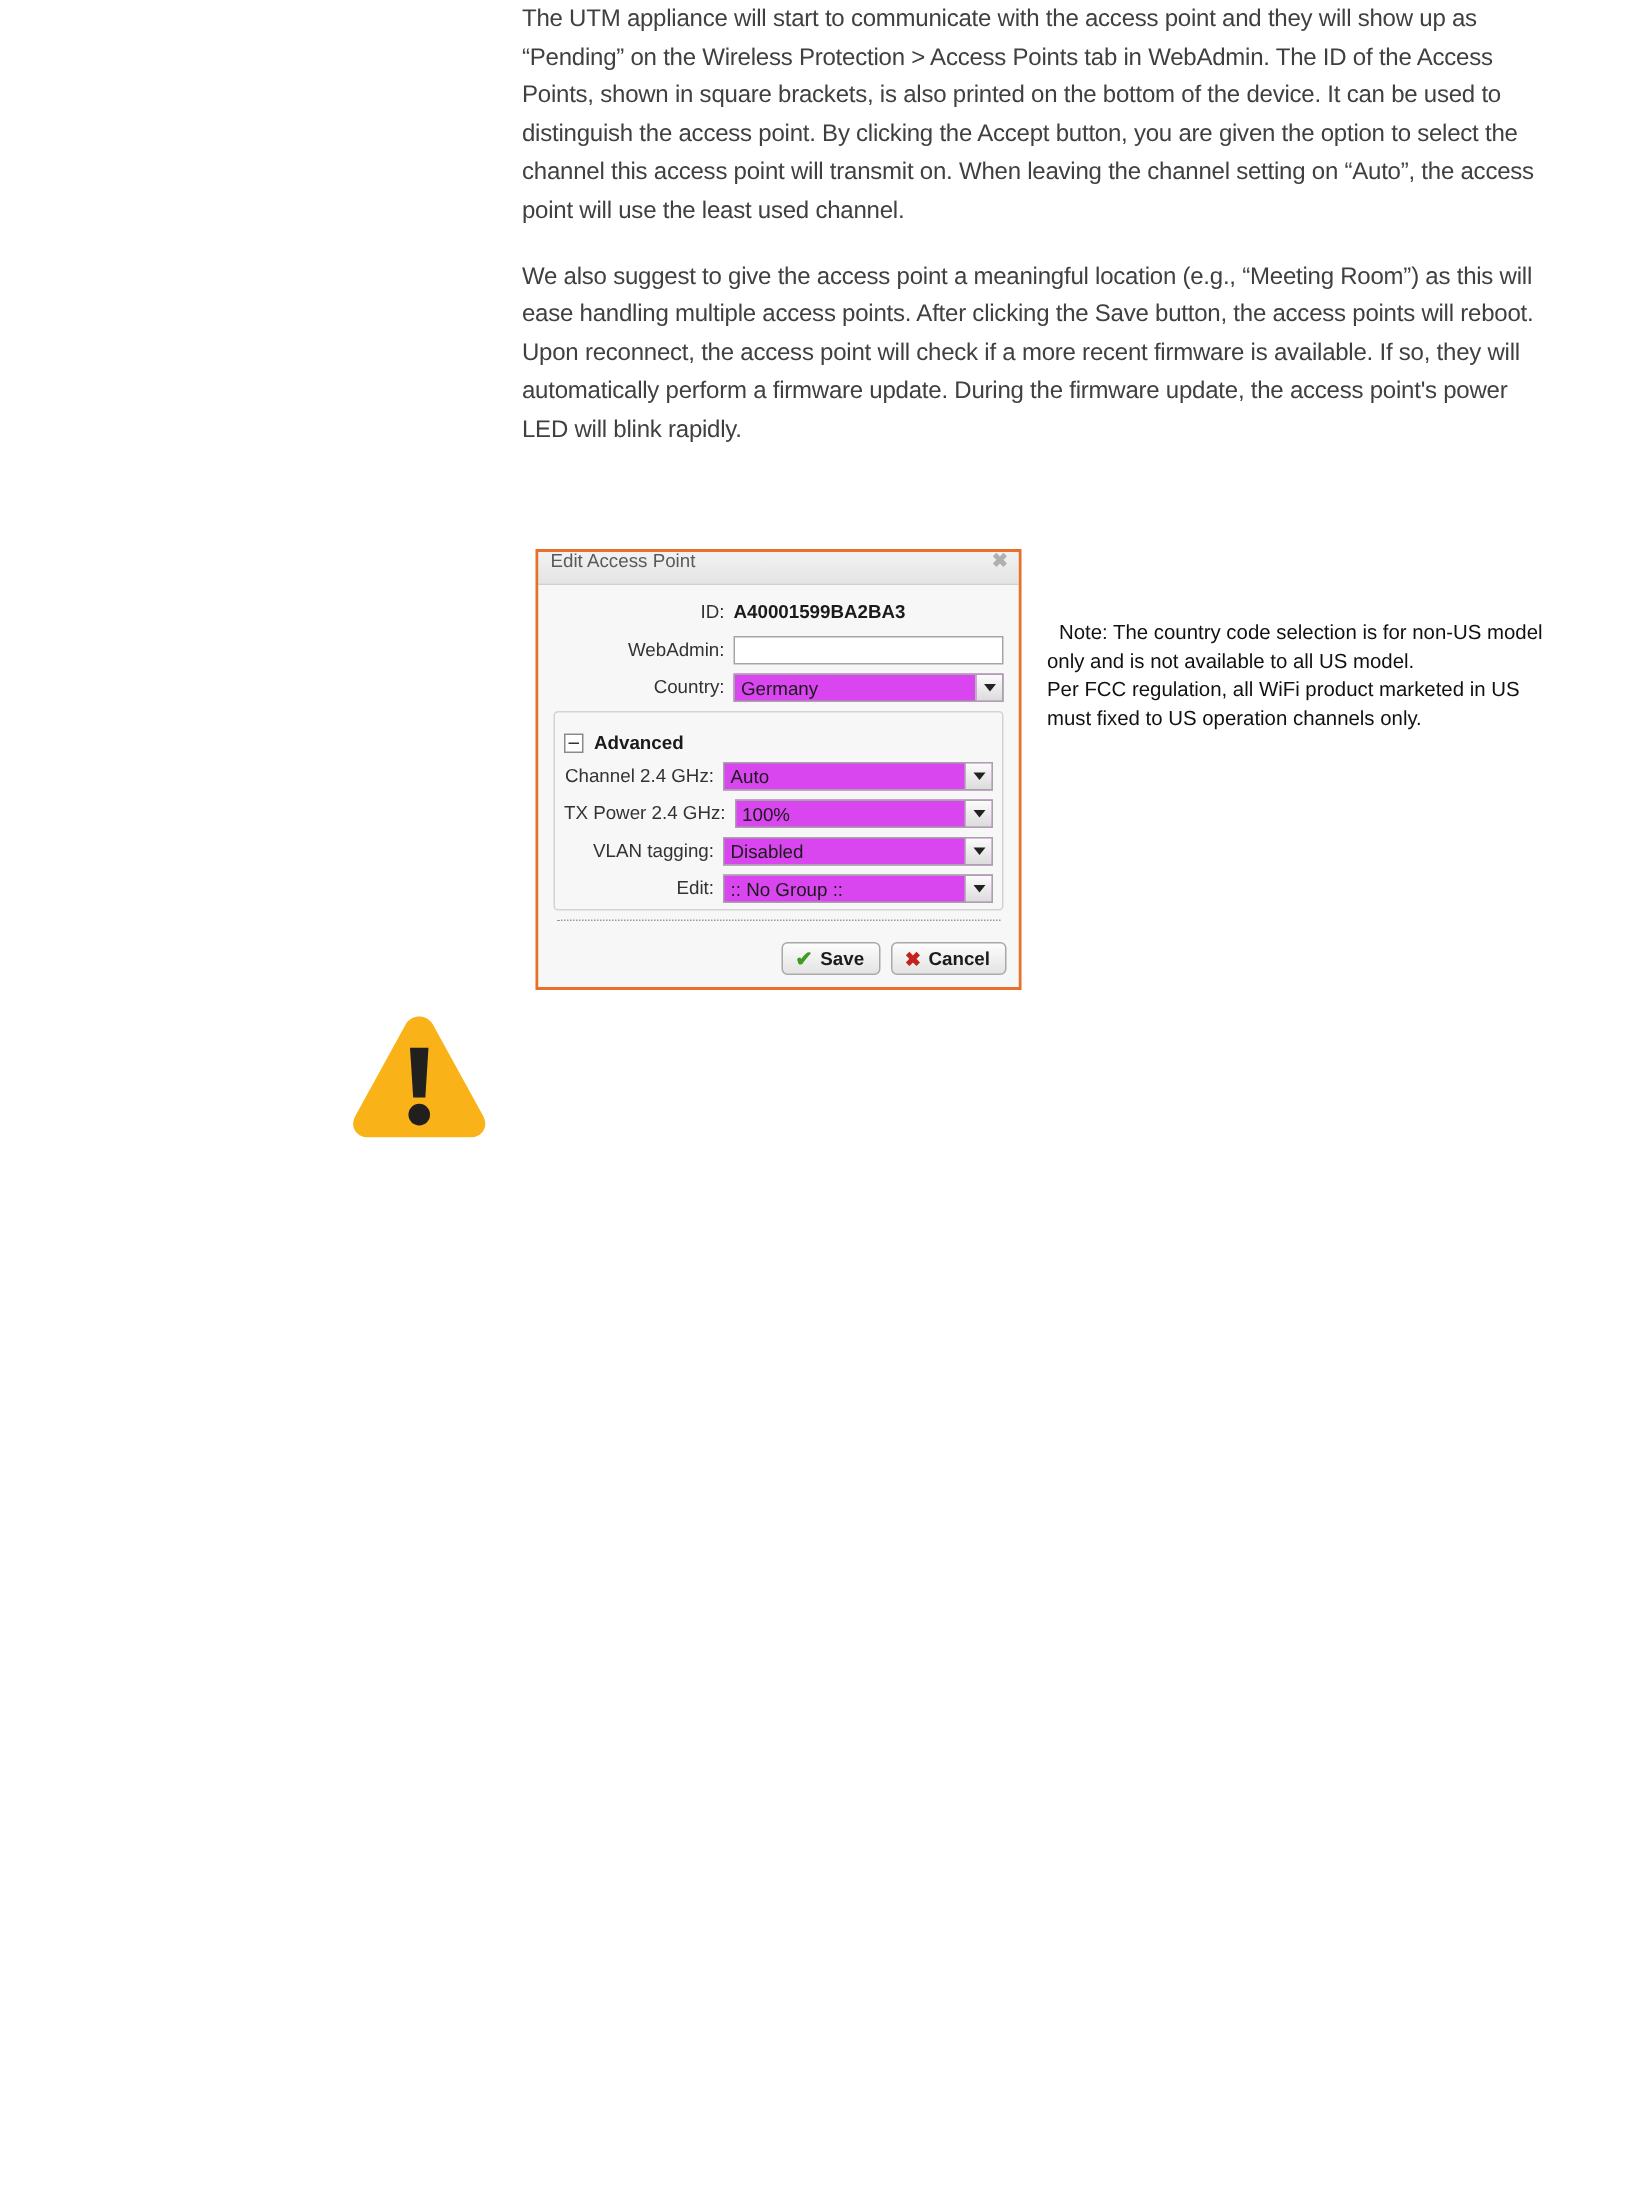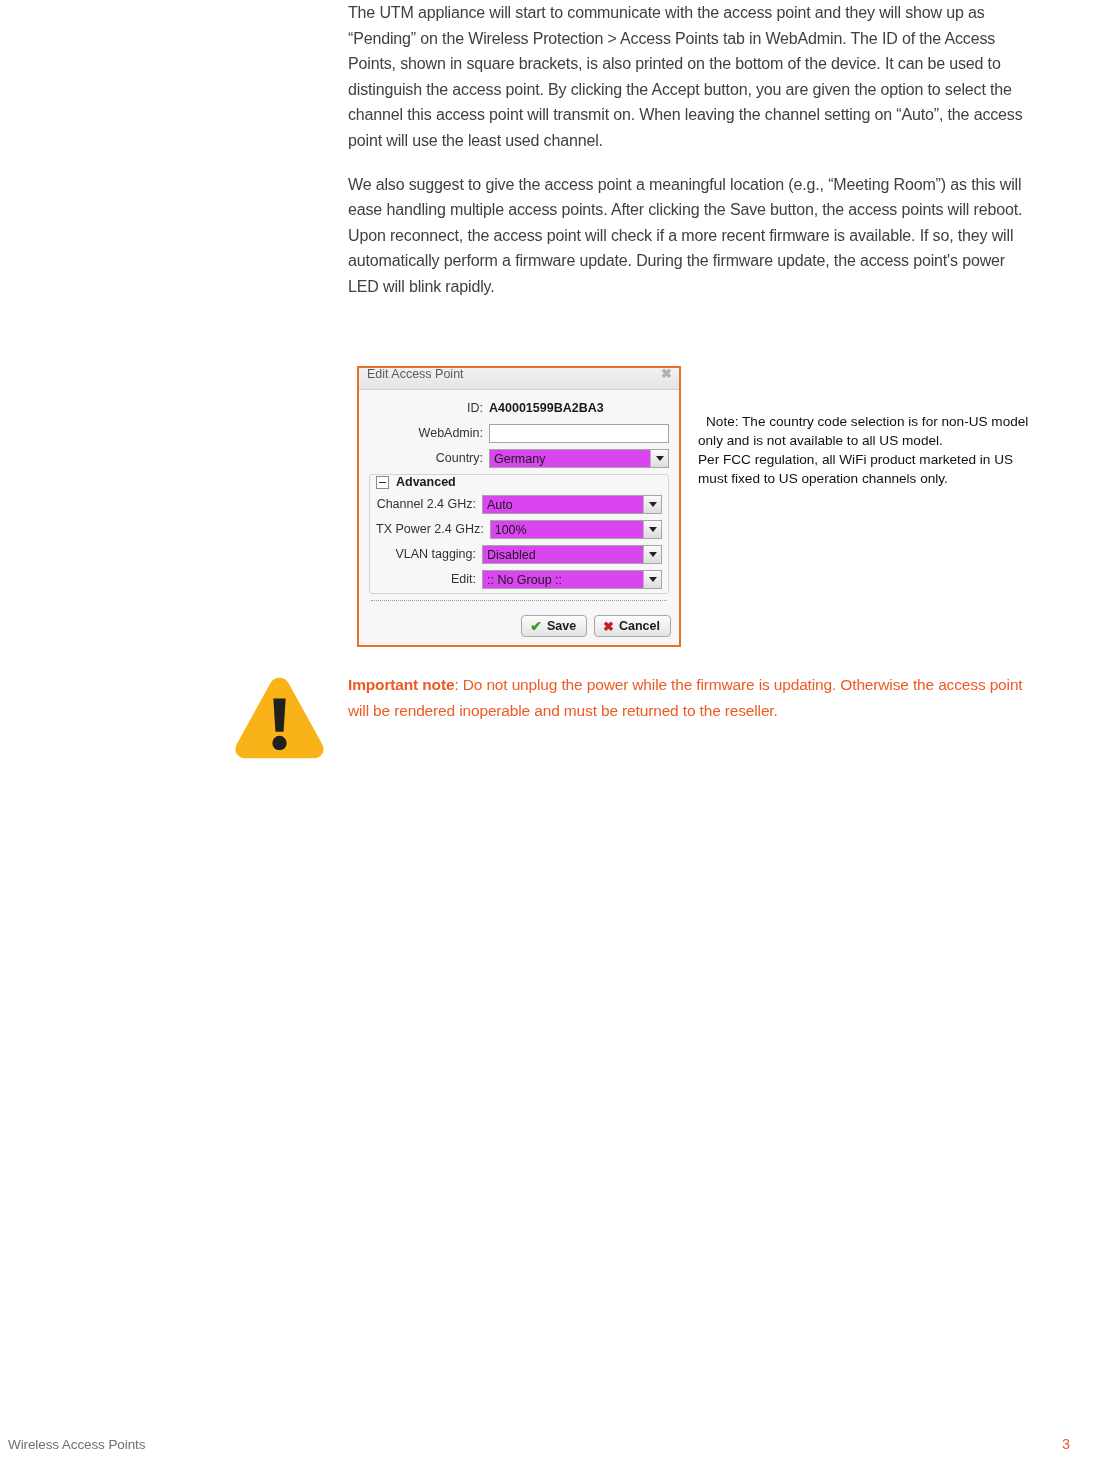--- a/index.html
+++ b/index.html
@@ -150,21 +150,21 @@
     border-right: 4px solid transparent;
     border-top: 5px solid #222222;
   }
 
   
   .advanced-box {
     border: 1px solid #d3d3d3;
     background: #f7f7f7;
     border-radius: 3px;
     margin: 6px 0 0 0;
-    padding: 0 6px 2px 6px;
+    padding: 13px 6px 2px 6px;
   }
   .advanced-head {
     display: flex;
     align-items: center;
     margin-bottom: 5px;
   }
   .collapse-toggle {
     width: 11px;
     height: 11px;
     border: 1px solid #8a8a8a;
@@ -407,22 +407,17 @@
     <div>must fixed to US operation channels only.</div>
   </div>
 
   <div class="note-block">
     <svg class="warn-icon" viewBox="0 0 100 95">
       <path d="M50 6 C54 6 57.5 8 59.5 11.5 L95 76 C97 79.6 97 83.6 95 86.5 C93 89.5 89.6 91 86 91 L14 91 C10.4 91 7 89.5 5 86.5 C3 83.6 3 79.6 5 76 L40.5 11.5 C42.5 8 46 6 50 6 Z" fill="#f9b218"></path>
       <path d="M43.5 28 L56.5 28 L54.3 63 L45.7 63 Z" fill="#221f1f"></path>
       <circle cx="50" cy="75" r="7.6" fill="#221f1f"></circle>
     </svg>
     <div class="note-text">
-      <p class="important"><b>Important note</b><span>: Do not unplug the power while the firmware is updating. Otherwise the access point will be rendered inoperable and must be returned to the reseller.</span></p>
     </div>
   </div>
 
-  <div class="footer">
-    <span class="footer-left">Wireless Access Points</span>
-    <span class="footer-right">3</span>
-  </div>
 
 </div>
 
 </body></html>

